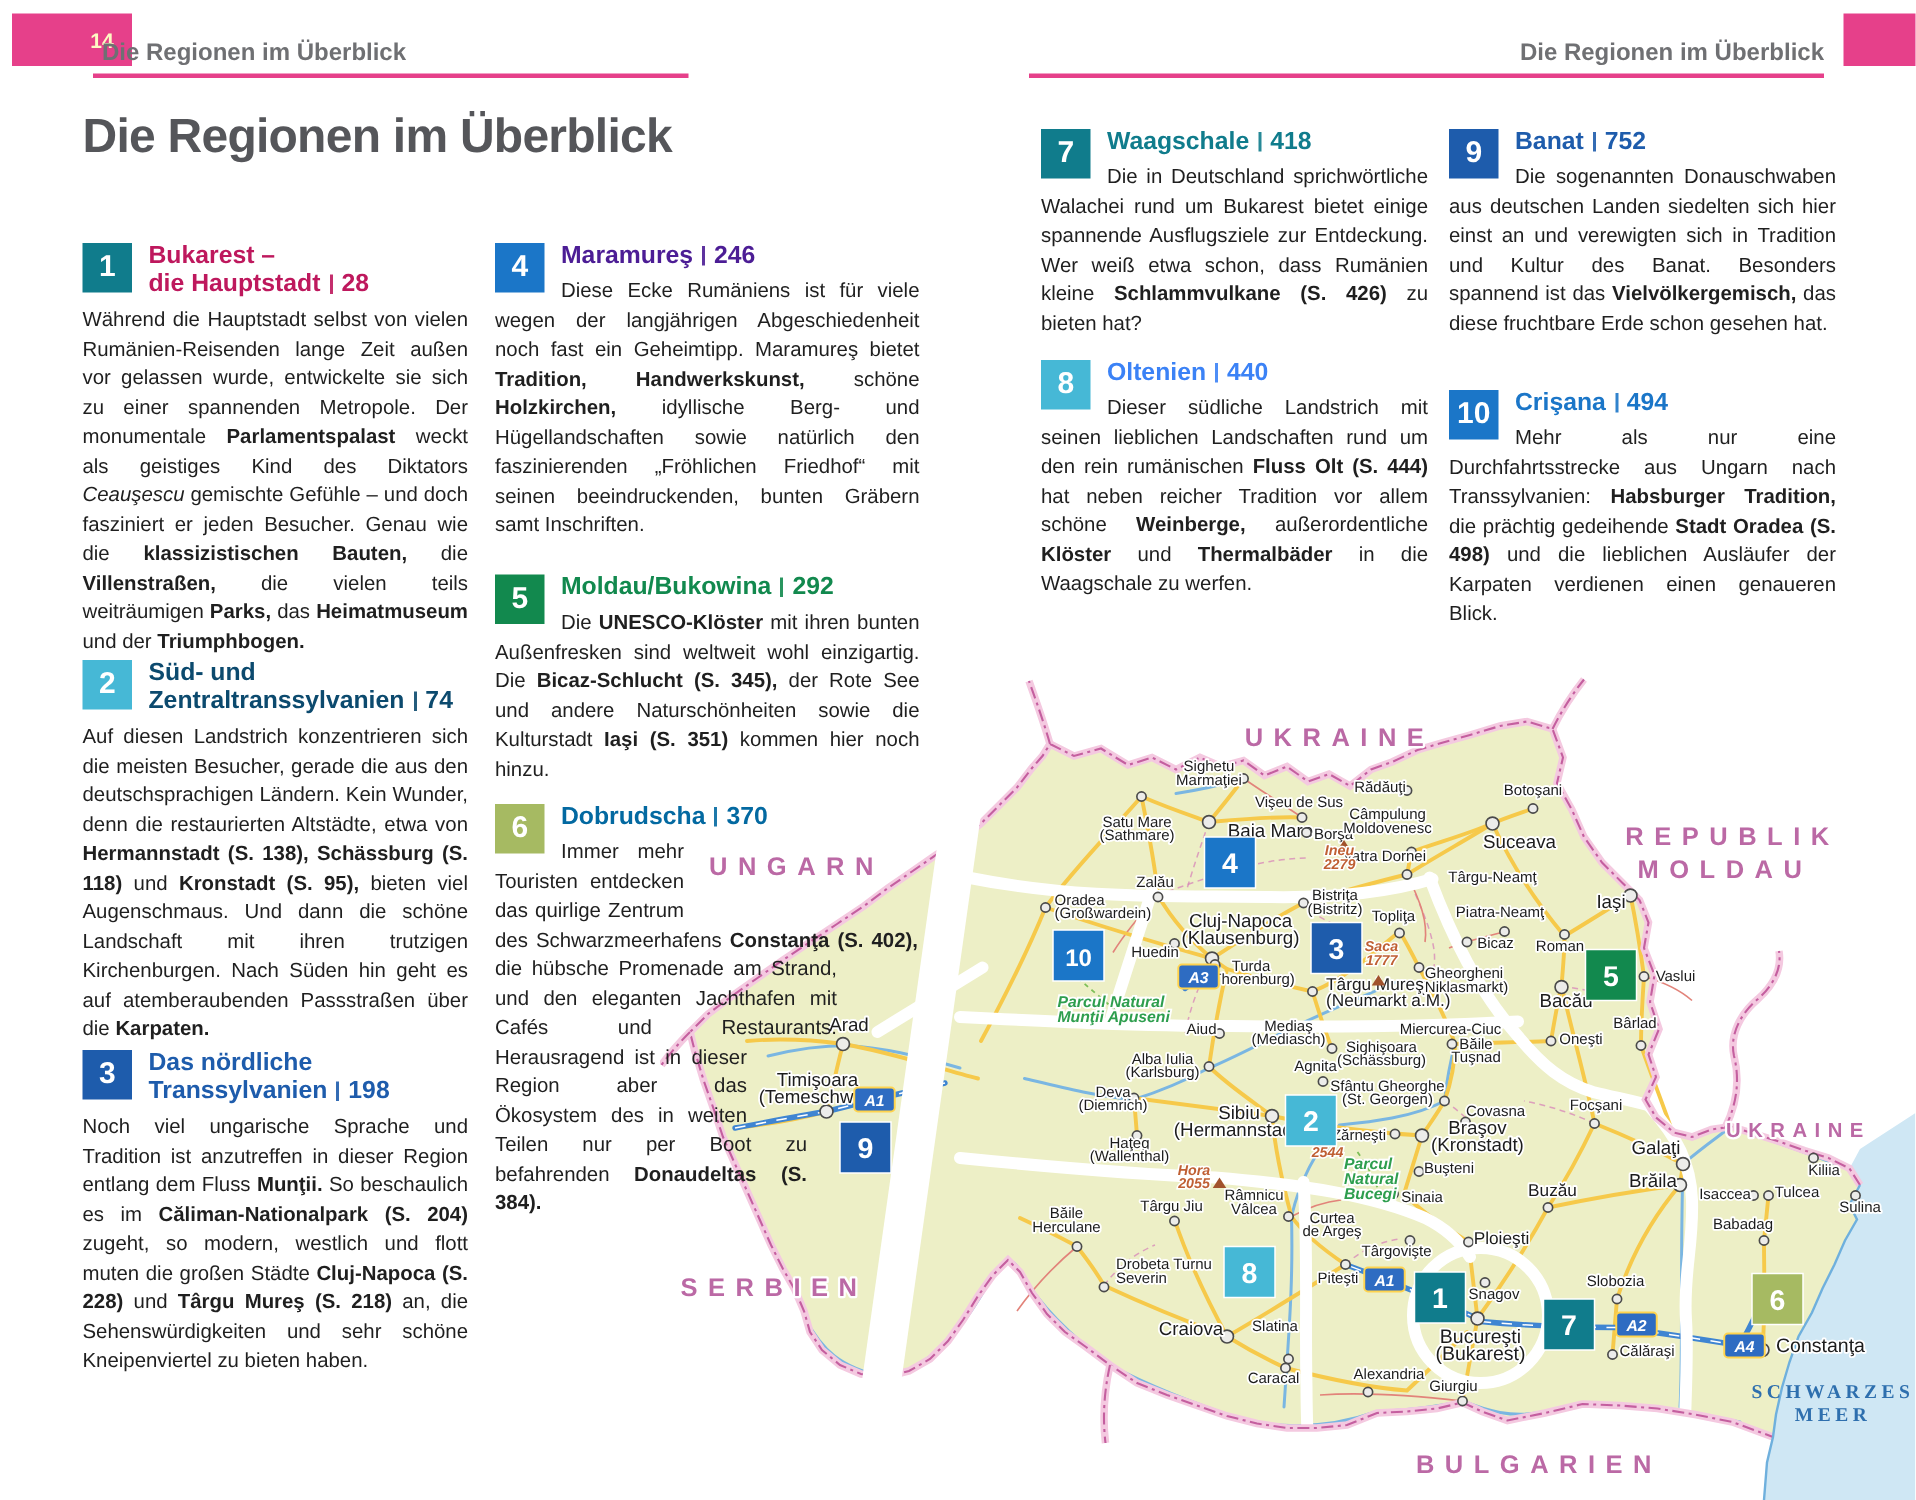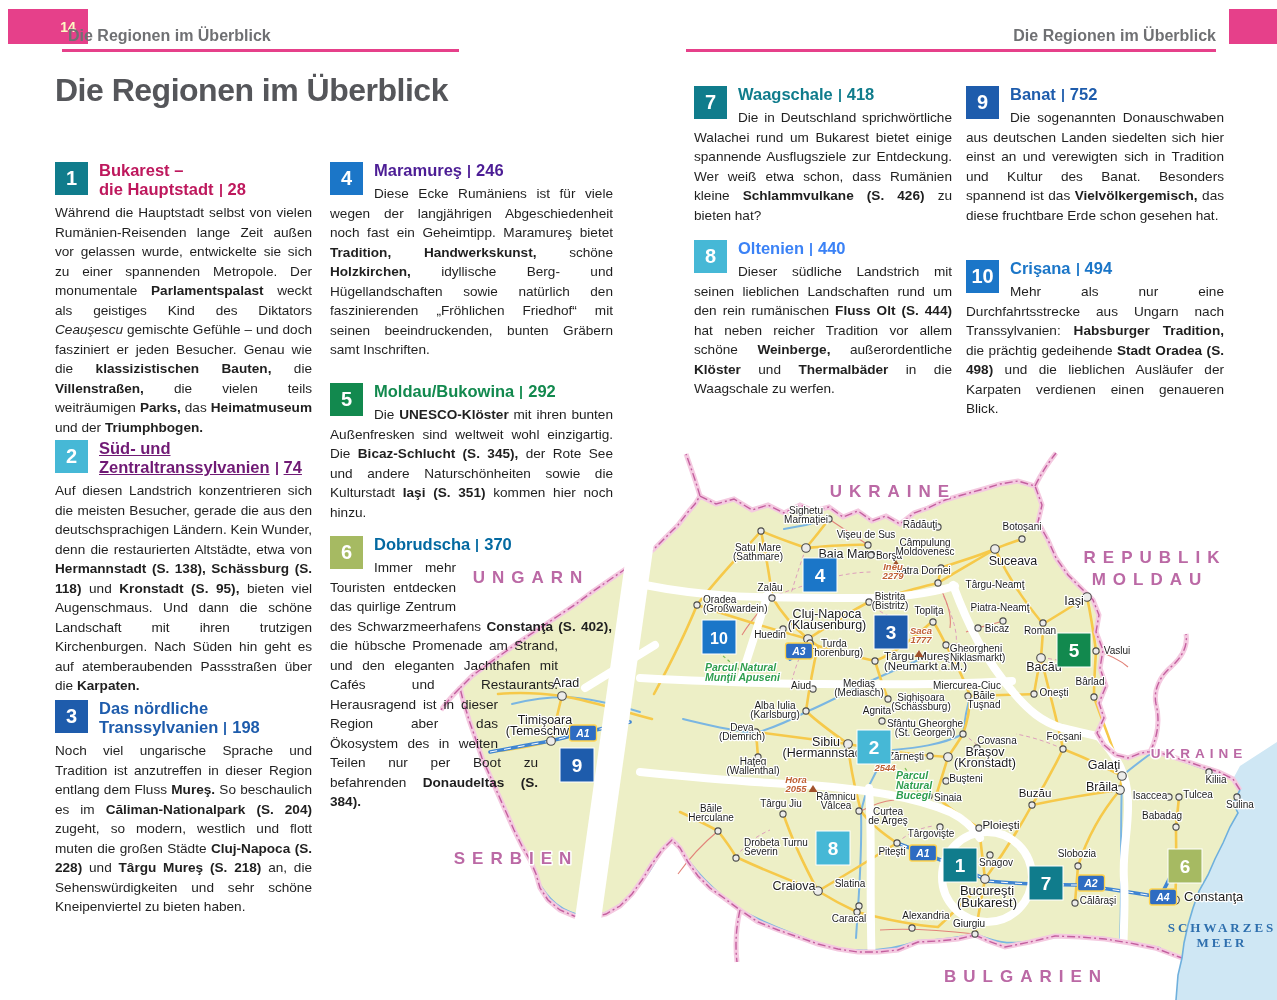--- a/index.html
+++ b/index.html
@@ -416,28 +416,28 @@
 </div>
 
   <section class="sec" id="sec1">
     <div class="numbox" style="background: rgb(16, 124, 140);">1</div>
     <h3 class="shead" style="color: #be185d;"><span class="ttl">Bukarest –<br>die Hauptstadt</span><span class="pipe"></span><span class="pnum">28</span></h3>
     <p class="sbody">Während die Hauptstadt selbst von vielen Rumänien-Reisenden lange Zeit außen vor gelassen wurde, entwickelte sie sich zu einer spannenden Metropole. Der monumentale <b>Parlamentspalast</b> weckt als geistiges Kind des Diktators <i>Ceauşescu</i> gemischte Gefühle – und doch fasziniert er jeden Besucher. Genau wie die <b>klassizistischen Bauten,</b> die <b>Villenstraßen,</b> die vielen teils weiträumigen <b>Parks,</b> das <b>Heimatmuseum</b> und der <b>Triumphbogen.</b></p>
   </section>
 
   <section class="sec" id="sec2">
     <div class="numbox" style="background: rgb(70, 184, 214);">2</div>
-    <h3 class="shead" style="color: #701a75; text-decoration: underline;"><span class="ttl">Süd- und<br>Zentraltranssylvanien</span><span class="pipe"></span><span class="pnum">74</span></h3>
+    <h3 class="shead" style="color: #0c4a6e;"><span class="ttl">Süd- und<br>Zentraltranssylvanien</span><span class="pipe"></span><span class="pnum">74</span></h3>
     <p class="sbody">Auf diesen Landstrich konzentrieren sich die meisten Besucher, gerade die aus den deutschsprachigen Ländern. Kein Wunder, denn die restaurierten Altstädte, etwa von <b>Hermannstadt (S. 138), Schässburg (S. 118)</b> und <b>Kronstadt (S. 95),</b> bieten viel Augenschmaus. Und dann die schöne Landschaft mit ihren trutzigen Kirchenburgen. Nach Süden hin geht es auf atemberaubenden Passstraßen über die <b>Karpaten.</b></p>
   </section>
 
   <section class="sec" id="sec3">
     <div class="numbox" style="background: rgb(30, 92, 172);">3</div>
     <h3 class="shead" style="color: rgb(30, 92, 172);"><span class="ttl">Das nördliche<br>Transsylvanien</span><span class="pipe"></span><span class="pnum">198</span></h3>
-    <p class="sbody">Noch viel ungarische Sprache und Tradition ist anzutreffen in dieser Region entlang dem Fluss <b>Mureş.</b> So beschaulich es im <b>Căliman-Nationalpark (S. 204)</b> zugeht, so modern, westlich und flott muten die großen Städte <b>Cluj-Napoca (S. 228)</b> und <b>Târgu Mureş (S. 218)</b> an, die Sehenswürdigkeiten und sehr schöne Kneipenviertel zu bieten haben.</p>
+    <p class="sbody">Noch viel ungarische Sprache und Tradition ist anzutreffen in dieser Region entlang dem Fluss <b>Munţii.</b> So beschaulich es im <b>Căliman-Nationalpark (S. 204)</b> zugeht, so modern, westlich und flott muten die großen Städte <b>Cluj-Napoca (S. 228)</b> und <b>Târgu Mureş (S. 218)</b> an, die Sehenswürdigkeiten und sehr schöne Kneipenviertel zu bieten haben.</p>
   </section>
 
   <section class="sec" id="sec4">
     <div class="numbox" style="background: rgb(27, 118, 200);">4</div>
     <h3 class="shead" style="color: #4c1d95;"><span class="ttl">Maramureş</span><span class="pipe"></span><span class="pnum">246</span></h3>
     <p class="sbody">Diese Ecke Rumäniens ist für viele wegen der langjährigen Abgeschiedenheit noch fast ein Geheimtipp. Maramureş bietet <b>Tradition, Handwerkskunst,</b> schöne <b>Holzkirchen,</b> idyllische Berg- und Hügellandschaften sowie natürlich den faszinierenden „Fröhlichen Friedhof“ mit seinen beeindruckenden, bunten Gräbern samt Inschriften.</p>
   </section>
 
   <section class="sec" id="sec5">
     <div class="numbox" style="background: rgb(18, 137, 78);">5</div>

